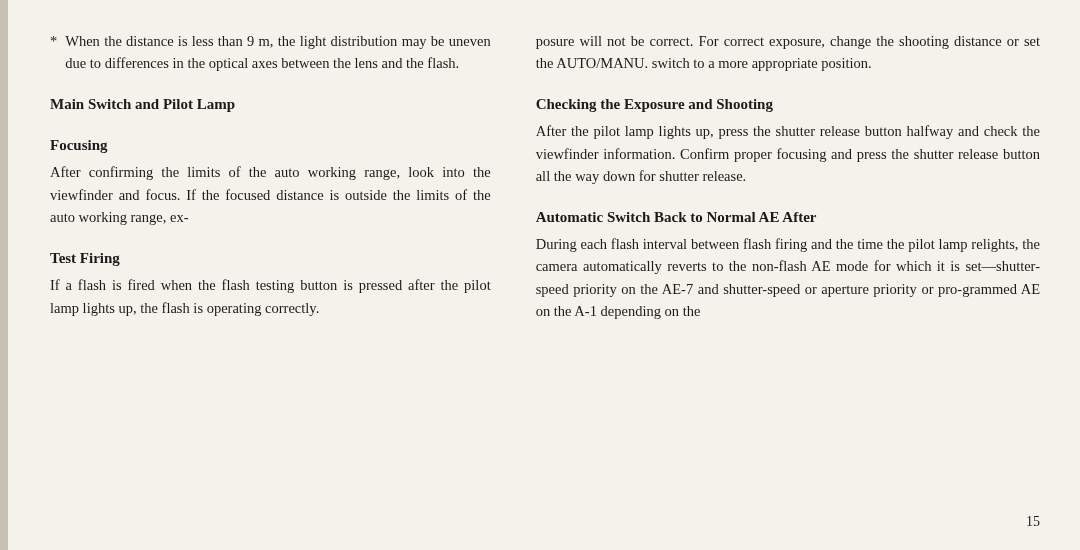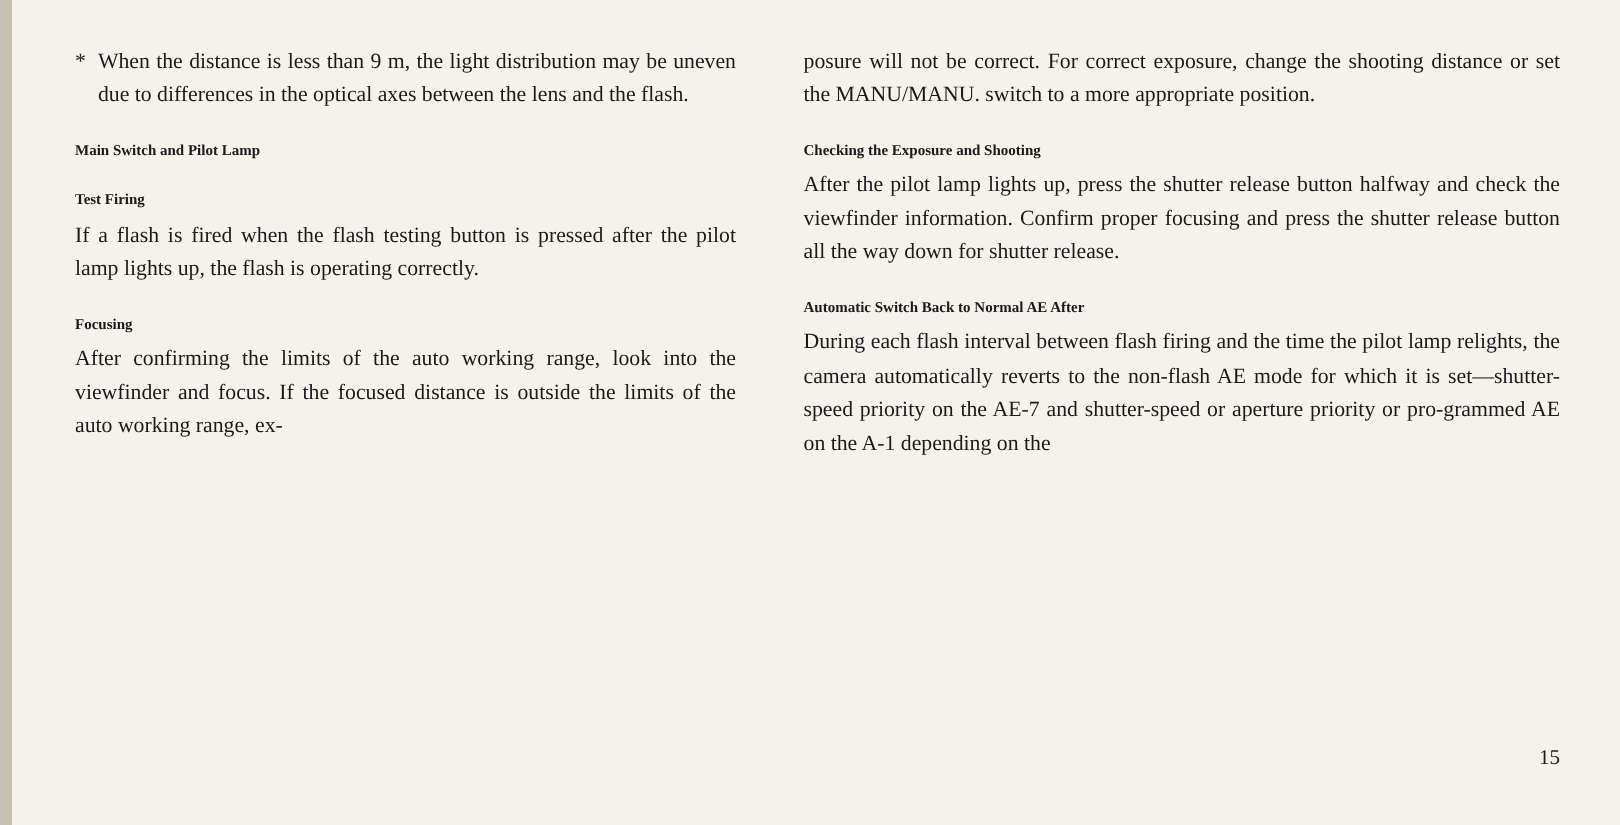--- a/index.html
+++ b/index.html
@@ -59,34 +59,34 @@
       flex-shrink: 0;
       font-size: 14.5px;
     }
 
     .bullet-content {
       flex: 1;
     }
 
     .section-title {
       font-weight: bold;
-      font-size: 10px;
+      font-size: 15px;
       margin-bottom: 4px;
       margin-top: 18px;
     }
 
     .section-body {
       font-size: 14.5px;
       line-height: 1.55;
       text-align: justify;
     }
 
     .page-number {
       position: absolute;
-      bottom: 36px;
+      bottom: 20px;
       right: 40px;
       font-size: 14px;
       color: #1a1a1a;
     }
 
     .left-bar {
       position: absolute;
       left: 0;
       top: 0;
       width: 8px;
@@ -107,34 +107,34 @@
         <span class="bullet-star">*</span>
         <span class="bullet-content">When the distance is less than 9 m, the light distribution may be uneven due to differences in the optical axes between the lens and the flash.</span>
       </div>
     </div>
 
     <div class="section">
       <div class="section-title">Main Switch and Pilot Lamp</div>
     </div>
 
     <div class="section">
-      <div class="section-title">Test Firing</div>
-      <div class="section-body">If a flash is fired when the flash testing button is pressed after the pilot lamp lights up, the flash is operating correctly.</div>
+      <div class="section-title">Focusing</div>
+      <div class="section-body">After confirming the limits of the auto working range, look into the viewfinder and focus. If the focused distance is outside the limits of the auto working range, ex-</div>
     </div>
 
     <div class="section">
-      <div class="section-title">Focusing</div>
-      <div class="section-body">After confirming the limits of the auto working range, look into the viewfinder and focus. If the focused distance is outside the limits of the auto working range, ex-</div>
+      <div class="section-title">Test Firing</div>
+      <div class="section-body">If a flash is fired when the flash testing button is pressed after the pilot lamp lights up, the flash is operating correctly.</div>
     </div>
 
   </div>
 
   <div class="right-column">
 
-    <div class="section-body" style="margin-bottom: 18px;">posure will not be correct. For correct exposure, change the shooting distance or set the MANU/MANU. switch to a more appropriate position.</div>
+    <div class="section-body" style="margin-bottom: 18px;">posure will not be correct. For correct exposure, change the shooting distance or set the AUTO/MANU. switch to a more appropriate position.</div>
 
     <div class="section">
       <div class="section-title">Checking the Exposure and Shooting</div>
       <div class="section-body">After the pilot lamp lights up, press the shutter release button halfway and check the viewfinder information. Confirm proper focusing and press the shutter release button all the way down for shutter release.</div>
     </div>
 
     <div class="section">
       <div class="section-title">Automatic Switch Back to Normal AE After</div>
       <div class="section-body">During each flash interval between flash firing and the time the pilot lamp relights, the camera automatically reverts to the non-flash AE mode for which it is set—shutter-speed priority on the AE-7 and shutter-speed or aperture priority or pro-grammed AE on the A-1 depending on the</div>
     </div>

